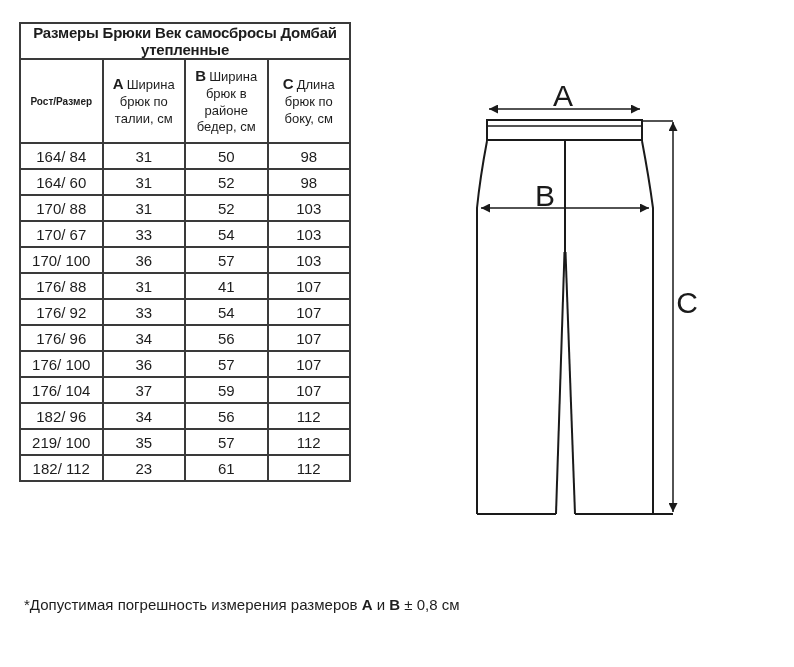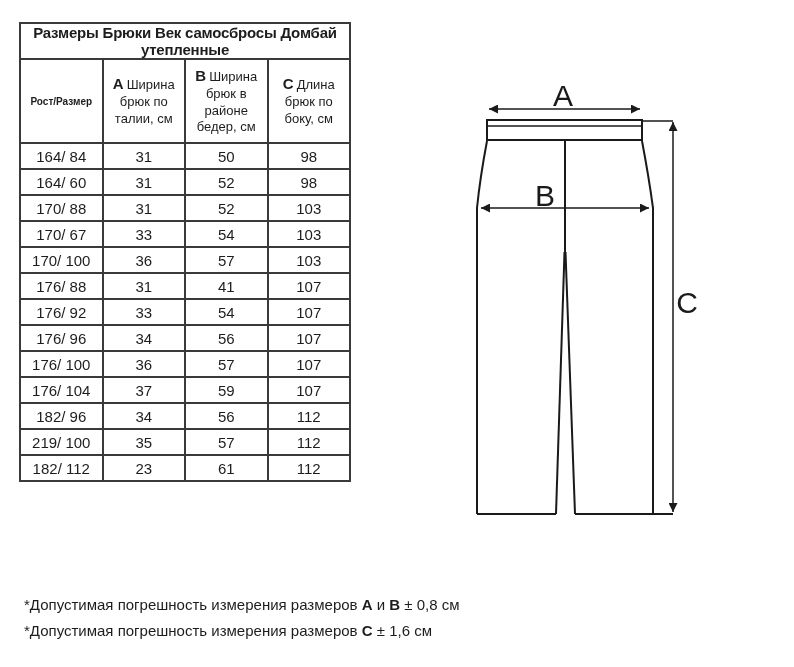--- a/index.html
+++ b/index.html
@@ -193,17 +193,14 @@
     </g>
 
     <text x="113" y="46" text-anchor="middle">A</text>
     <text x="95" y="146" text-anchor="middle">B</text>
     <text x="237" y="253" text-anchor="middle">C</text>
   </svg>
 
   <div class="footnote footnote-1">
     <span>*Допустимая погрешность измерения размеров </span><b>A</b><span> и </span><b>B</b><span> ± 0,8 см</span>
   </div>
-  <div class="footnote footnote-2">
-    <span>*Допустимая погрешность измерения размеров </span><b>C</b><span> ± 1,6 см</span>
-  </div>
 
 </div>
 
 </body></html>

